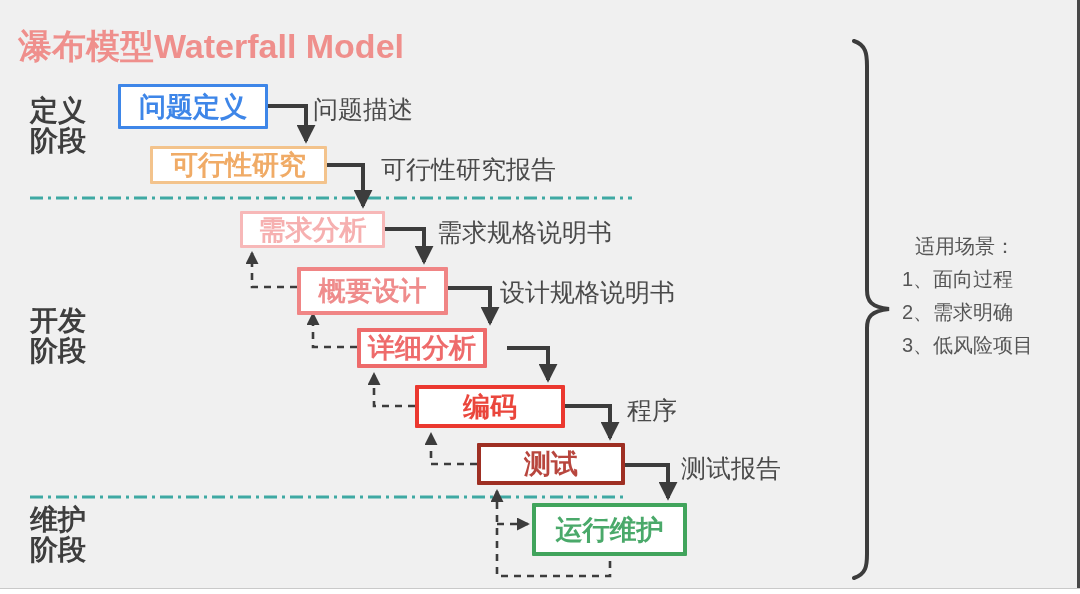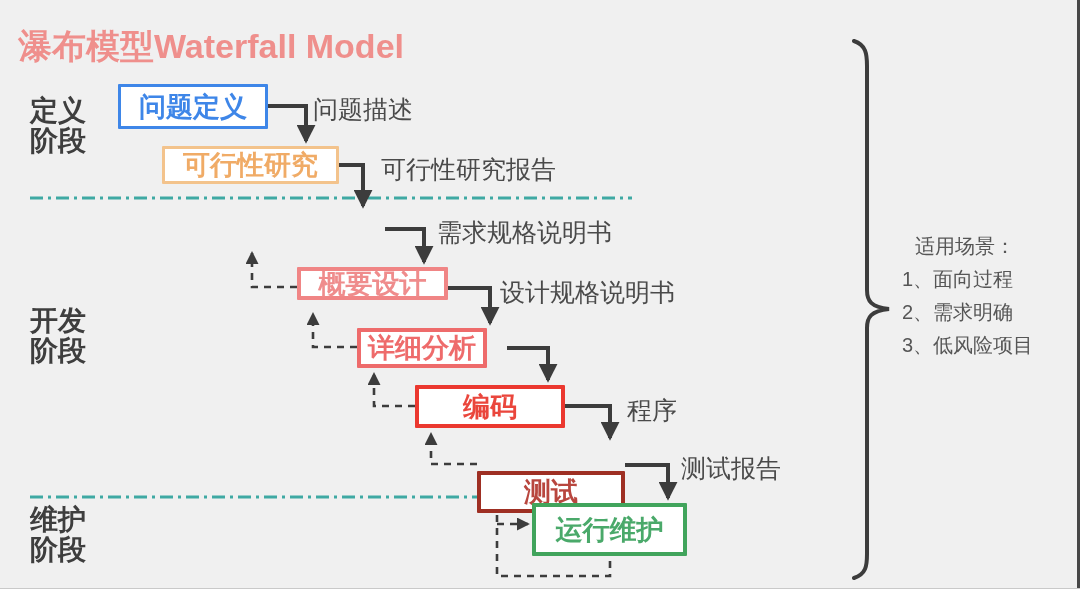--- a/index.html
+++ b/index.html
@@ -19,26 +19,26 @@
     position:absolute;left:30px;width:70px;
     font-size:28px;font-weight:600;color:var(--phase-color);
     line-height:30px;white-space:pre-line;
   }
   .stage-box{
     position:absolute;background:#ffffff;border-radius:1px;
     display:flex;align-items:center;justify-content:center;
     font-size:27px;font-weight:bold;box-sizing:border-box;font-family:Liberation Mono, monospace;
   }
   .b1{border:3px solid var(--box-1-border);color:var(--box-1-text);}
-  .b2{border:3px solid var(--box-2-border);color:var(--box-2-text);margin-left:12px;}
+  .b2{border:3px solid var(--box-2-border);color:var(--box-2-text);}
   .b3{border:3px solid var(--box-3-border);color:var(--box-3-text);}
   .b4{border:4px solid var(--box-4-border);color:var(--box-4-text);}
   .b5{border:4px solid var(--box-5-border);color:var(--box-5-text);}
   .b6{border:4px solid var(--box-6-border);color:var(--box-6-text);}
-  .b7{border:4px solid var(--box-7-border);color:var(--box-7-text);margin-top:28px;}
+  .b7{border:4px solid var(--box-7-border);color:var(--box-7-text);}
   .b8{border:4px solid var(--box-8-border);color:var(--box-8-text);}
 
   .flow-label{
     position:absolute;font-size:25px;color:var(--flow-label-color);
     white-space:nowrap;
   }
   .scenario{
     position:absolute;left:902px;top:230px;
     font-size:20px;color:var(--scenario-color);line-height:33px;
   }
@@ -90,21 +90,22 @@
 
   <div class="phase-label" style="top:96px">定义
 阶段</div>
   <div class="phase-label" style="top:306px">开发
 阶段</div>
   <div class="phase-label" style="top:505px">维护
 阶段</div>
 
   <div class="stage-box b1" style="left:118px;top:84px;width:150px;height:45px">问题定义</div>
   <div class="stage-box b2" style="left:150px;top:146px;width:177px;height:38px">可行性研究</div>
-  <div class="stage-box b4" style="left:297px;top:267px;width:151px;height:33px">概要设计</div>
+  <div class="stage-box b3" style="left:240px;top:211px;width:145px;height:37px">需求分析</div>
+  <div class="stage-box b4" style="left:297px;top:267px;width:151px;height:48px">概要设计</div>
   <div class="stage-box b5" style="left:357px;top:328px;width:130px;height:40px">详细分析</div>
   <div class="stage-box b6" style="left:415px;top:385px;width:150px;height:43px">编码</div>
   <div class="stage-box b7" style="left:477px;top:443px;width:148px;height:42px">测试</div>
   <div class="stage-box b8" style="left:532px;top:503px;width:155px;height:53px">运行维护</div>
 
   <div class="flow-label" style="left:313px;top:93px">问题描述</div>
   <div class="flow-label" style="left:381px;top:153px">可行性研究报告</div>
   <div class="flow-label" style="left:437px;top:216px">需求规格说明书</div>
   <div class="flow-label" style="left:500px;top:276px">设计规格说明书</div>
   <div class="flow-label" style="left:627px;top:394px">程序</div>

